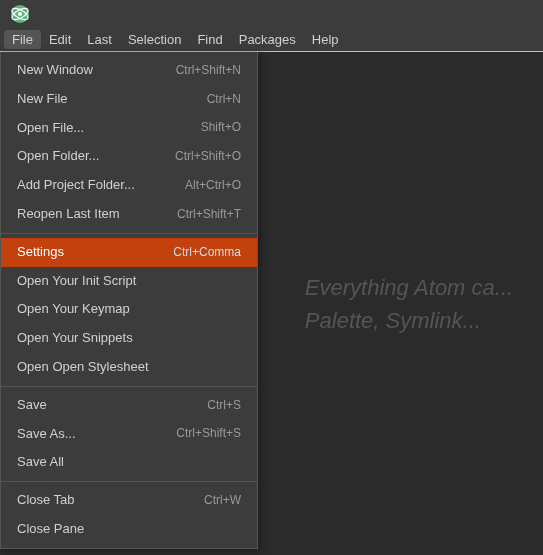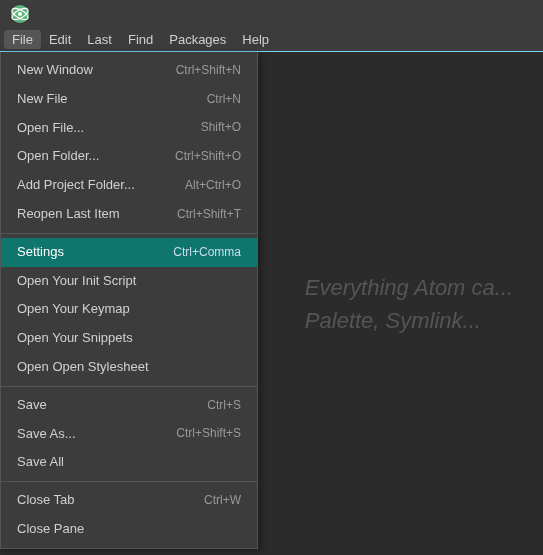--- a/index.html
+++ b/index.html
@@ -82,21 +82,21 @@
       justify-content: space-between;
       align-items: center;
       padding: 4px 16px;
       cursor: pointer;
       color: #d0d0d0;
       font-size: 13px;
       line-height: 1.6;
     }
 
     .menu-item.highlighted {
-      background-color: #0f766e;
+      background-color: #c2410c;
       color: #ffffff;
     }
 
     .menu-item .shortcut {
       color: #999;
       font-size: 12px;
       margin-left: 32px;
     }
 
     .menu-item.highlighted .shortcut {
@@ -144,20 +144,21 @@
     <ellipse cx="10" cy="10" rx="9" ry="4" fill="none" stroke="white" stroke-width="1.2" transform="rotate(-30 10 10)"></ellipse>
     <circle cx="10" cy="10" r="2" fill="white"></circle>
   </svg>
   <div class="title-bar-title"></div>
 </div>
 
 <div class="menu-bar">
 <div class="menu-bar-item active">File</div>
     <div class="menu-bar-item">Edit</div>
     <div class="menu-bar-item">Last</div>
+    <div class="menu-bar-item">Selection</div>
     <div class="menu-bar-item">Find</div>
     <div class="menu-bar-item">Packages</div>
     <div class="menu-bar-item">Help</div>
   </div>
 
 <div class="dropdown-menu">
 <div class="menu-item">
       <span>New Window</span>
       <span class="shortcut">Ctrl+Shift+N</span>
     </div>

